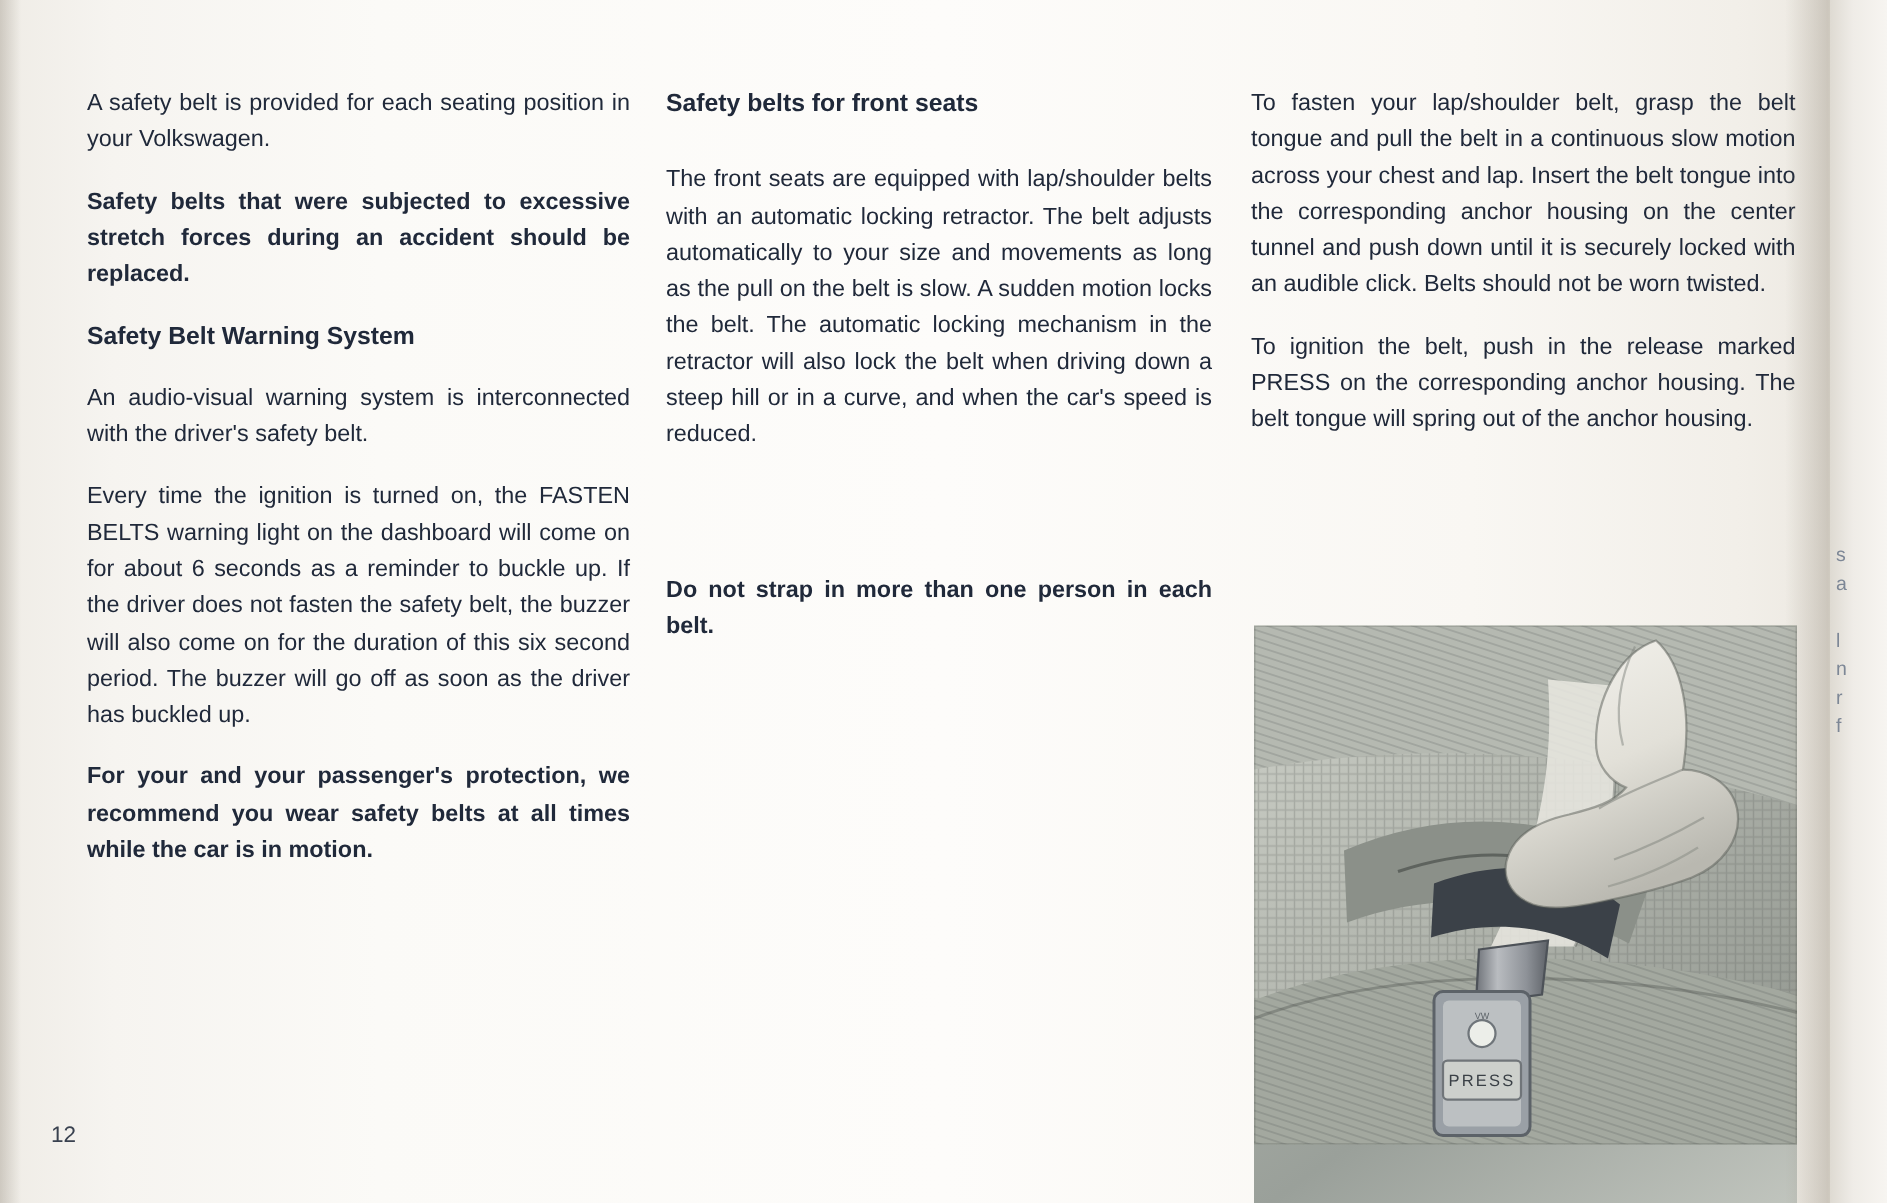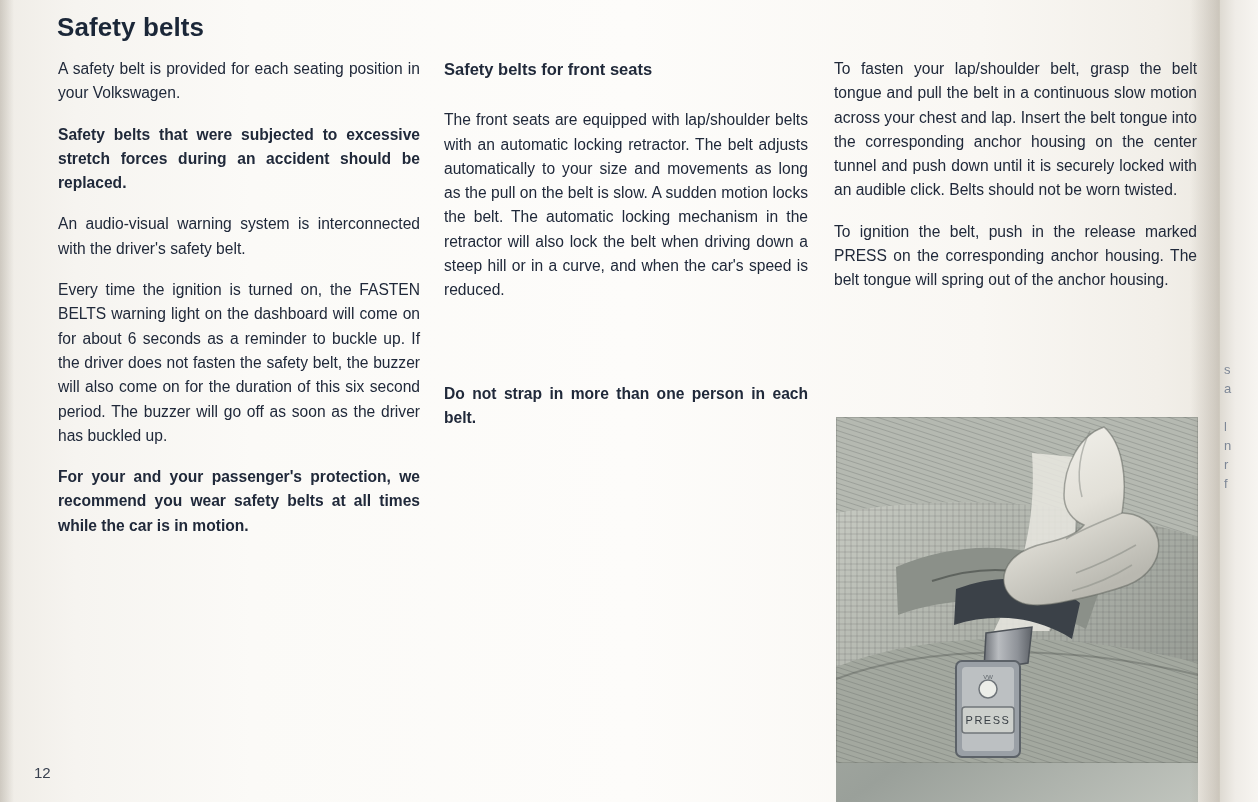--- a/index.html
+++ b/index.html
@@ -105,40 +105,40 @@
     top: 417px;
     width: 362px;
     height: 400px;
     background: linear-gradient(145deg, #b9bdb4 0%, #a7aca4 35%, #9aa09a 60%, #c3c7c0 100%);
     overflow: hidden;
   }
   .photo svg { display: block; }
   .page-number {
     position: absolute;
     left: 34px;
-    top: 764px;
+    top: 748px;
     font-size: 15px;
     color: #39414f;
     text-align: center;
   }
 </style>
 </head>
 <body>
 
 <div class="page">
   <div class="paper-tint"></div>
   <div class="edge-shadow-left"></div>
 
   <div class="content">
 
-    <div class="title">Safety belts</div>
 
     <div class="col col1">
       <p>A safety belt is provided for each seating position in your Volkswagen.</p>
       <p class="b">Safety belts that were subjected to excessive stretch forces during an accident should be replaced.</p>
+      <p class="subhead subhead-gap">Safety Belt Warning System</p>
       <p class="tight">An audio-visual warning system is interconnected with the driver's safety belt.</p>
       <p>Every time the ignition is turned on, the FASTEN BELTS warning light on the dashboard will come on for about 6 seconds as a reminder to buckle up. If the driver does not fasten the safety belt, the buzzer will also come on for the duration of this six second period. The buzzer will go off as soon as the driver has buckled up.</p>
       <p class="b">For your and your passenger's protection, we recommend you wear safety belts at all times while the car is in motion.</p>
     </div>
 
     <div class="col col2">
       <p class="subhead">Safety belts for front seats</p>
       <p><span>The front seats are equipped with lap/shoulder belts with an automatic locking retractor. The belt adjusts automatically to your size and movements as long as the pull on the belt is slow. </span><span class="b">A sudden motion locks the belt.</span><span> The automatic locking mechanism in the retractor will also lock the belt when driving down a steep hill or in a curve, and when the car's speed is reduced.</span></p>
       <div class="spacer-lg"></div>
       <p class="b">Do not strap in more than one person in each belt.</p>

